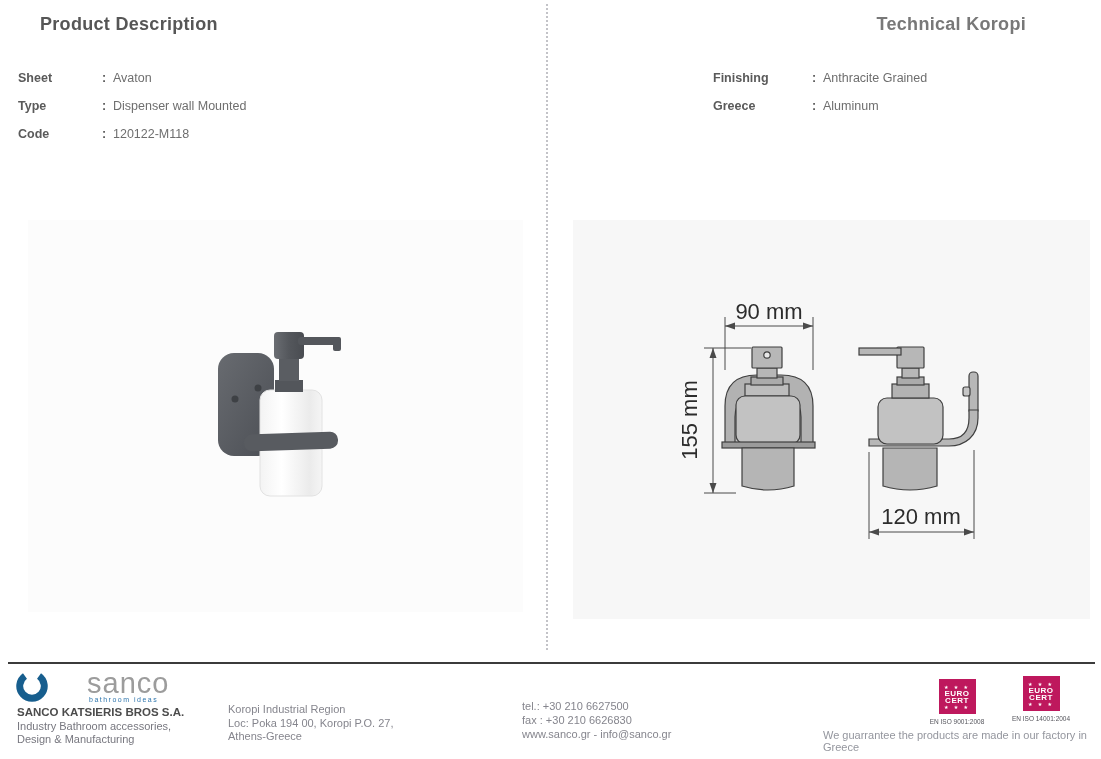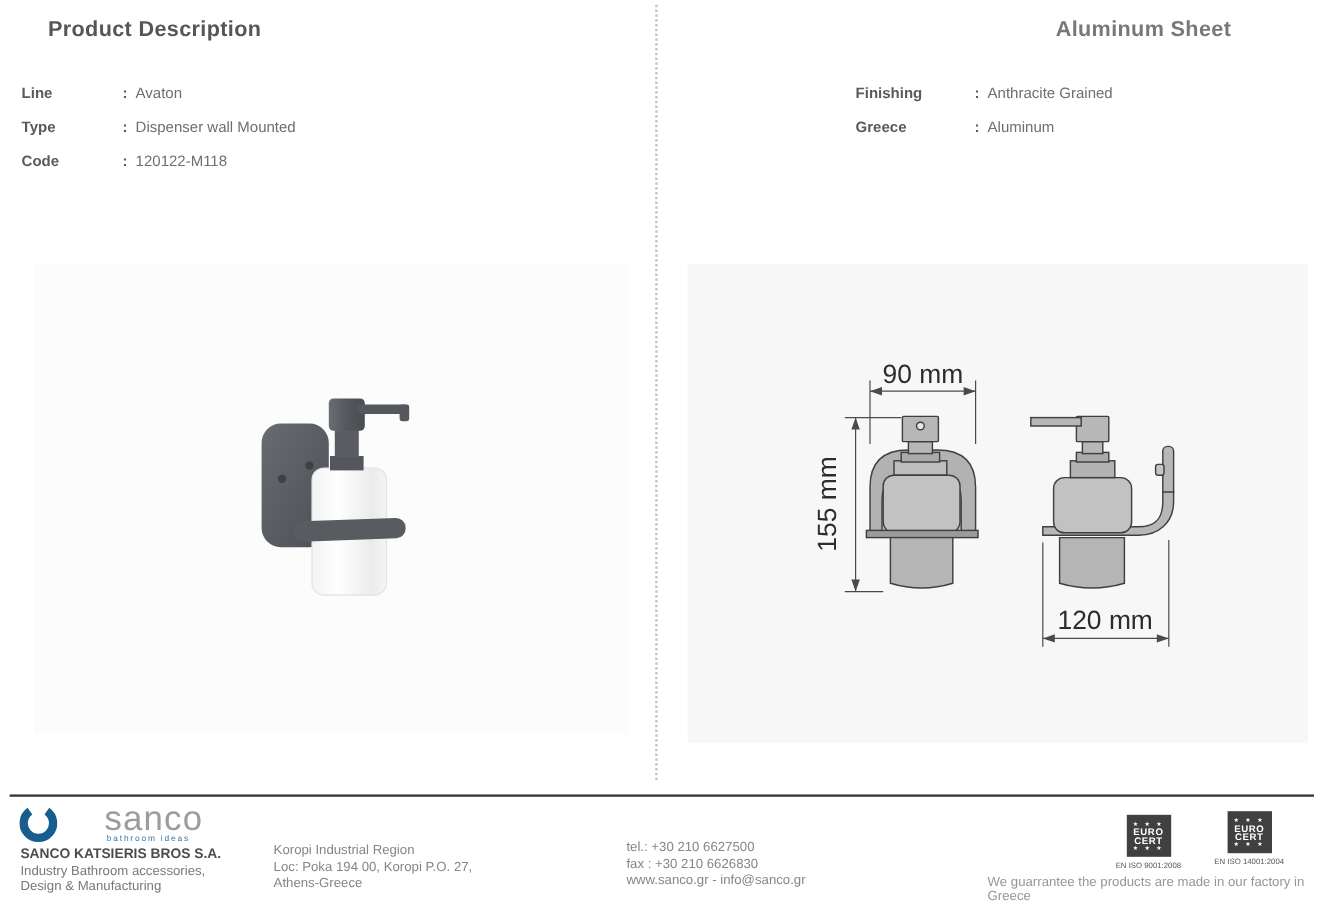--- a/index.html
+++ b/index.html
@@ -36,38 +36,38 @@
   .logo-textcol{margin-left:10px;display:flex;flex-direction:column;}
   .logo-text{font-size:29px;line-height:26px;color:#9c9c9c;letter-spacing:1px;}
   .logo-tagline{font-size:7px;color:#2f76ad;letter-spacing:1.5px;margin-left:2px;}
   .company{position:absolute;left:17px;top:706px;font-size:11px;color:#77777f;line-height:13.5px;}
   .company .name{font-weight:bold;font-size:11.5px;color:#4c4c4c;}
   .address{position:absolute;left:228px;top:703px;font-size:11px;color:#85858d;line-height:13.5px;}
   .contact{position:absolute;left:522px;top:699px;font-size:11px;color:#85858d;line-height:14px;}
   .cert{position:absolute;width:78px;display:flex;flex-direction:column;align-items:center;}
   .cert-1{left:918px;top:679px;}
   .cert-2{left:1002px;top:676px;}
-  .cert-box{width:37px;height:35px;background:#404040;color:#fff;display:flex;flex-direction:column;
+  .cert-box{width:37px;height:35px;background:#be185d;color:#fff;display:flex;flex-direction:column;
             align-items:center;justify-content:center;line-height:7px;}
   .cert-line{font-size:8px;font-weight:bold;letter-spacing:.5px;}
   .stars{font-size:5px;letter-spacing:2px;line-height:6px;}
   .cert-label{margin-top:4px;font-size:6.5px;color:#55555c;white-space:nowrap;}
   .guarantee{position:absolute;left:823px;top:729px;font-size:11px;color:#94969e;}
 </style>
 </head>
 <body>
 
 <div class="page">
 
   <div class="title title-left">Product Description</div>
-  <div class="title title-right">Aluminum Sheet</div>
+  <div class="title title-right">Technical Koropi</div>
 
   <div class="fields fields-left">
     <div class="frow">
-      <span class="flabel">Line</span>
+      <span class="flabel">Sheet</span>
       <span class="fcolon">:</span>
       <span class="fvalue">Avaton</span>
     </div>
     <div class="frow">
       <span class="flabel">Type</span>
       <span class="fcolon">:</span>
       <span class="fvalue">Dispenser wall Mounted</span>
     </div>
     <div class="frow">
       <span class="flabel">Code</span>

